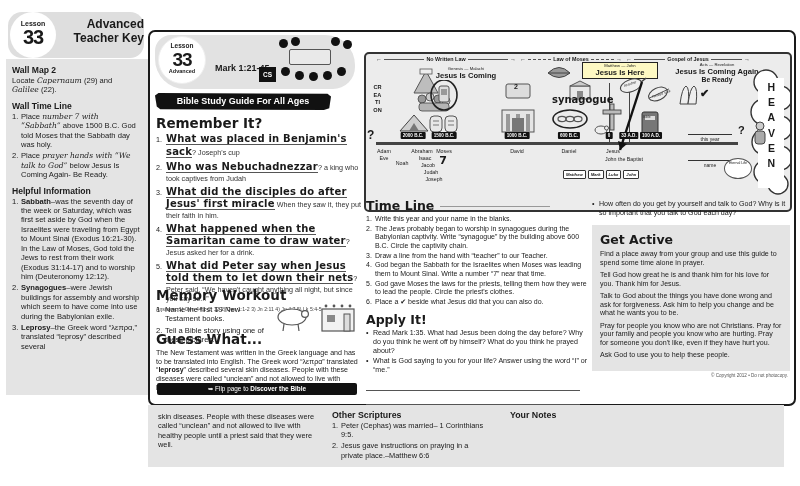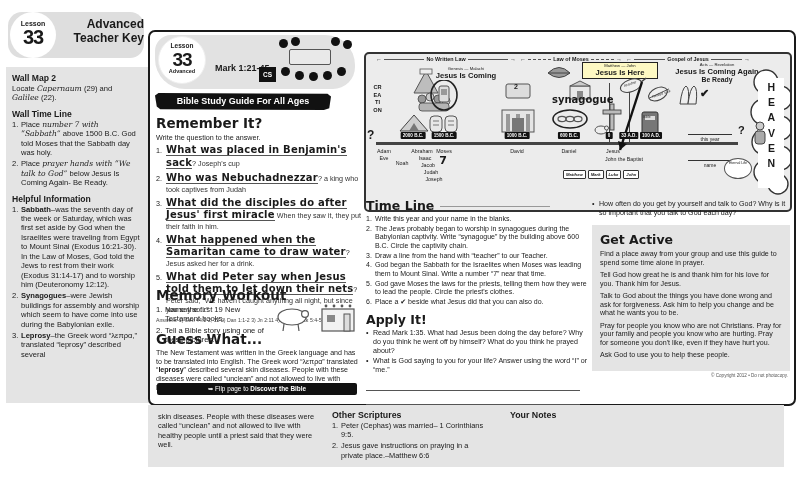--- a/index.html
+++ b/index.html
@@ -7,21 +7,21 @@
         font-family:"Liberation Sans",sans-serif;color:#1a1a1a;}
   
   .sidebar{position:absolute;left:6px;top:10px;width:140px;}
   .sb-head{position:relative;height:48px;}
   .sb-blob{position:absolute;left:2px;top:2px;width:136px;height:46px;background:#dedede;border-radius:14px;}
   .circ{position:absolute;left:4px;top:2px;width:46px;height:46px;background:#fff;border-radius:50%;
         text-align:center;line-height:1;}
   .circ .cw{display:block;font-size:7px;font-weight:bold;margin-top:8px;}
   .circ .cn{display:block;font-size:20px;font-weight:bold;letter-spacing:-1px;}
   .sb-ed{position:absolute;right:2px;top:8px;text-align:right;font-weight:bold;font-size:12px;line-height:1.15;}
-  .sb-body{position:relative;margin-top:9px;background:#e4e4e4;padding:6px 22px 8px 6px;width:128px;height:322px;overflow:hidden;}
+  .sb-body{position:relative;margin-top:1px;background:#e4e4e4;padding:6px 22px 8px 6px;width:128px;height:322px;overflow:hidden;}
   .sb-body h3{margin:6px 0 1px 0;font-size:8.6px;}
   .sb-body h3:first-child{margin-top:0;}
   .sb-p,.li{font-size:7.6px;line-height:1.24;}
   .ital{font-style:italic;font-family:"DejaVu Serif",serif;}
   .li{display:flex;margin-bottom:2px;}
   .li .n{width:9px;flex:none;}
   .li .t{flex:1;}
   b.term{font-weight:bold;}
   
   .panel{position:absolute;left:148px;top:30px;width:644px;height:372px;background:#fff;
@@ -205,21 +205,20 @@
           <span class="dot" style="left:36px;top:35px"></span>
           <span class="dot" style="left:50px;top:34px"></span>
           <span class="dot" style="left:64px;top:30px"></span>
           <span class="csbox">CS</span>
         </div>
       </div>
       <div class="banner"><span>Bible Study Guide For All Ages</span></div>
 
       <div class="rem">
         <div class="h2">Remember It?</div>
-        <div class="sub">Write the question to the answer.</div>
         <div class="ritem">
           <span class="n">1.</span>
           <span class="t"><span class="hw u">What was placed in Benjamin's sack</span><span>?</span> <span class="ans">Joseph's cup</span></span>
         </div>
         <div class="ritem">
           <span class="n">2.</span>
           <span class="t"><span class="hw u">Who was Nebuchadnezzar</span><span>?</span> <span class="ans">a king who took captives from Judah</span></span>
         </div>
         <div class="ritem">
           <span class="n">3.</span>

